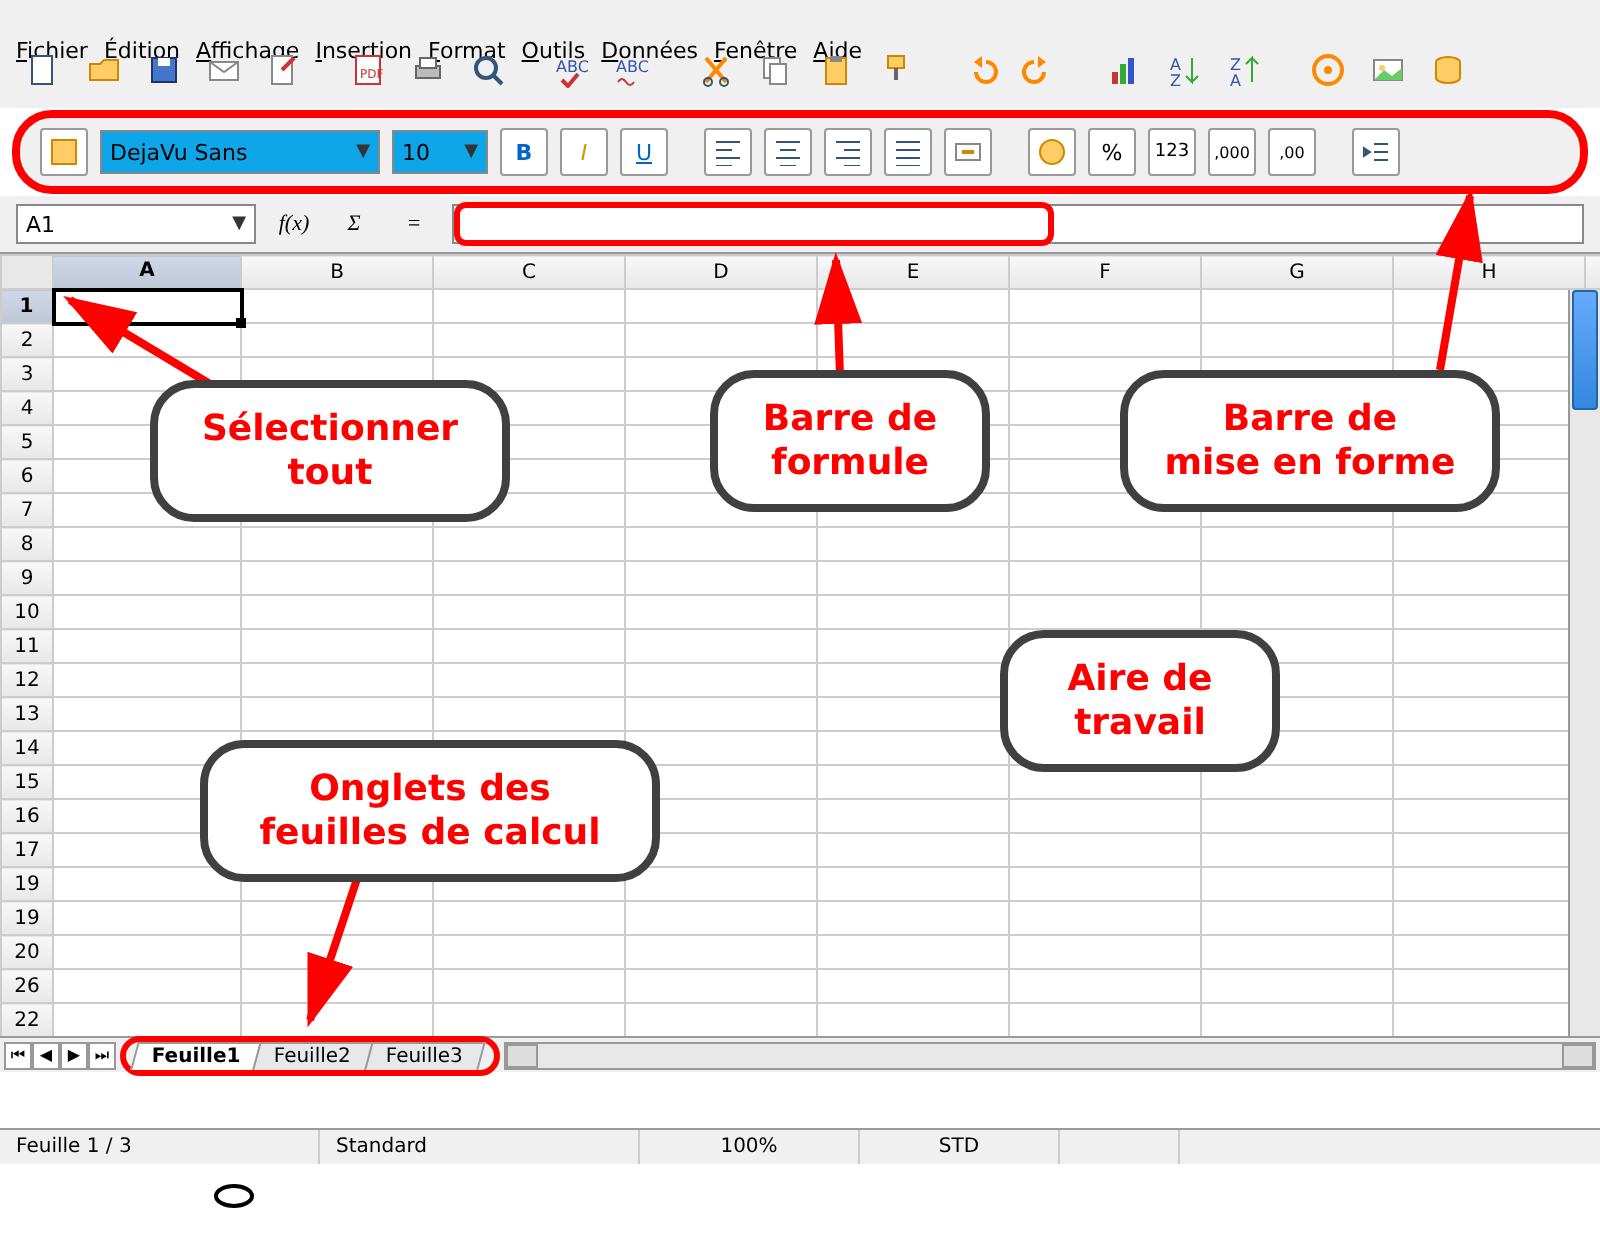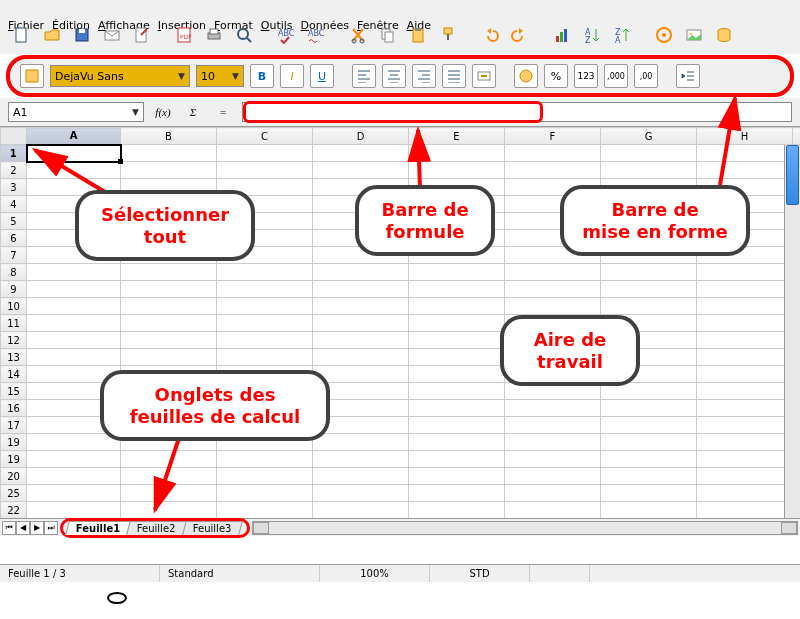--- a/index.html
+++ b/index.html
@@ -11,28 +11,28 @@
   .menubar span::first-letter { text-decoration: underline; }
 
   
   .toolbar { display: flex; gap: 6px; padding: 4px 10px; background: #f0f0f0; align-items: center; height: 34px; }
   .tbtn { width: 24px; height: 24px; border: 1px solid transparent; display:flex; align-items:flex-start; justify-content:center; border-radius:2px;}
   .sep { width: 6px; }
 
   
   .fmt-wrap { margin: 1px 6px; border: 4px solid red; border-radius: 20px; padding: 3px 10px; display:flex; align-items:center; gap:6px; height:42px; background:#f0f0f0;}
   .fmt-btn { width:24px; height:24px; border:1px solid #999; background:#fff; display:flex;align-items:center;justify-content:center; border-radius:2px;}
-  .fmt-sel { height:22px; border:1px solid #888; background:#eab308; padding:0 4px; display:flex; align-items:center; justify-content:space-between;text-align:right;}
+  .fmt-sel { height:22px; border:1px solid #888; background:#0ea5e9; padding:0 4px; display:flex; align-items:center; justify-content:space-between;text-align:right;}
   .fontname { width:140px; }
   .fontsize { width:48px; }
   .dd { font-size:9px; color:#333; margin-left:4px;}
 
   
   .fbar { display:flex; align-items:center; gap:8px; padding:2px 8px; background:#f0f0f0; height:28px;}
-  .cellref { width:136px; height:20px; border:1px solid #888; background:#fff; padding:0 4px; display:flex; align-items:center; justify-content:space-between;}
+  .cellref { width:120px; height:20px; border:1px solid #888; background:#fff; padding:0 4px; display:flex; align-items:center; justify-content:space-between;}
   .fbar .fxbtn { width:22px; height:20px; display:flex;align-items:center;justify-content:center; font-style:italic; font-family:serif;}
   .formula-input { flex:1; height:20px; border:1px solid #888; background:#fff; position:relative;}
   .formula-hilite { position:absolute; border:3px solid red; border-radius:6px; height:22px; width:300px; left:0; top:-2px;}
 
   
   .grid { position:relative; height: 392px; overflow:hidden; border-top:1px solid #999;}
   table { border-collapse: collapse; width: 100%; table-layout:fixed;}
   th, td { border: 1px solid #ccc; height: 17px; font-size:10px; font-weight:normal; }
   th { background: linear-gradient(#f8f8f8,#e8e8e8); text-align:center; }
   .rowhdr { width:26px; background: linear-gradient(#f8f8f8,#e8e8e8); text-align:center;}
@@ -548,21 +548,21 @@
           <td></td>
           <td></td>
           <td></td>
           <td></td>
           <td></td>
           <td></td>
           <td></td>
           <td></td>
         </tr>
     <tr>
-          <th class="rowhdr">25</th>
+          <th class="rowhdr">26</th>
           <td></td>
           <td></td>
           <td></td>
           <td></td>
           <td></td>
           <td></td>
           <td></td>
           <td></td>
           <td></td>
         </tr>

